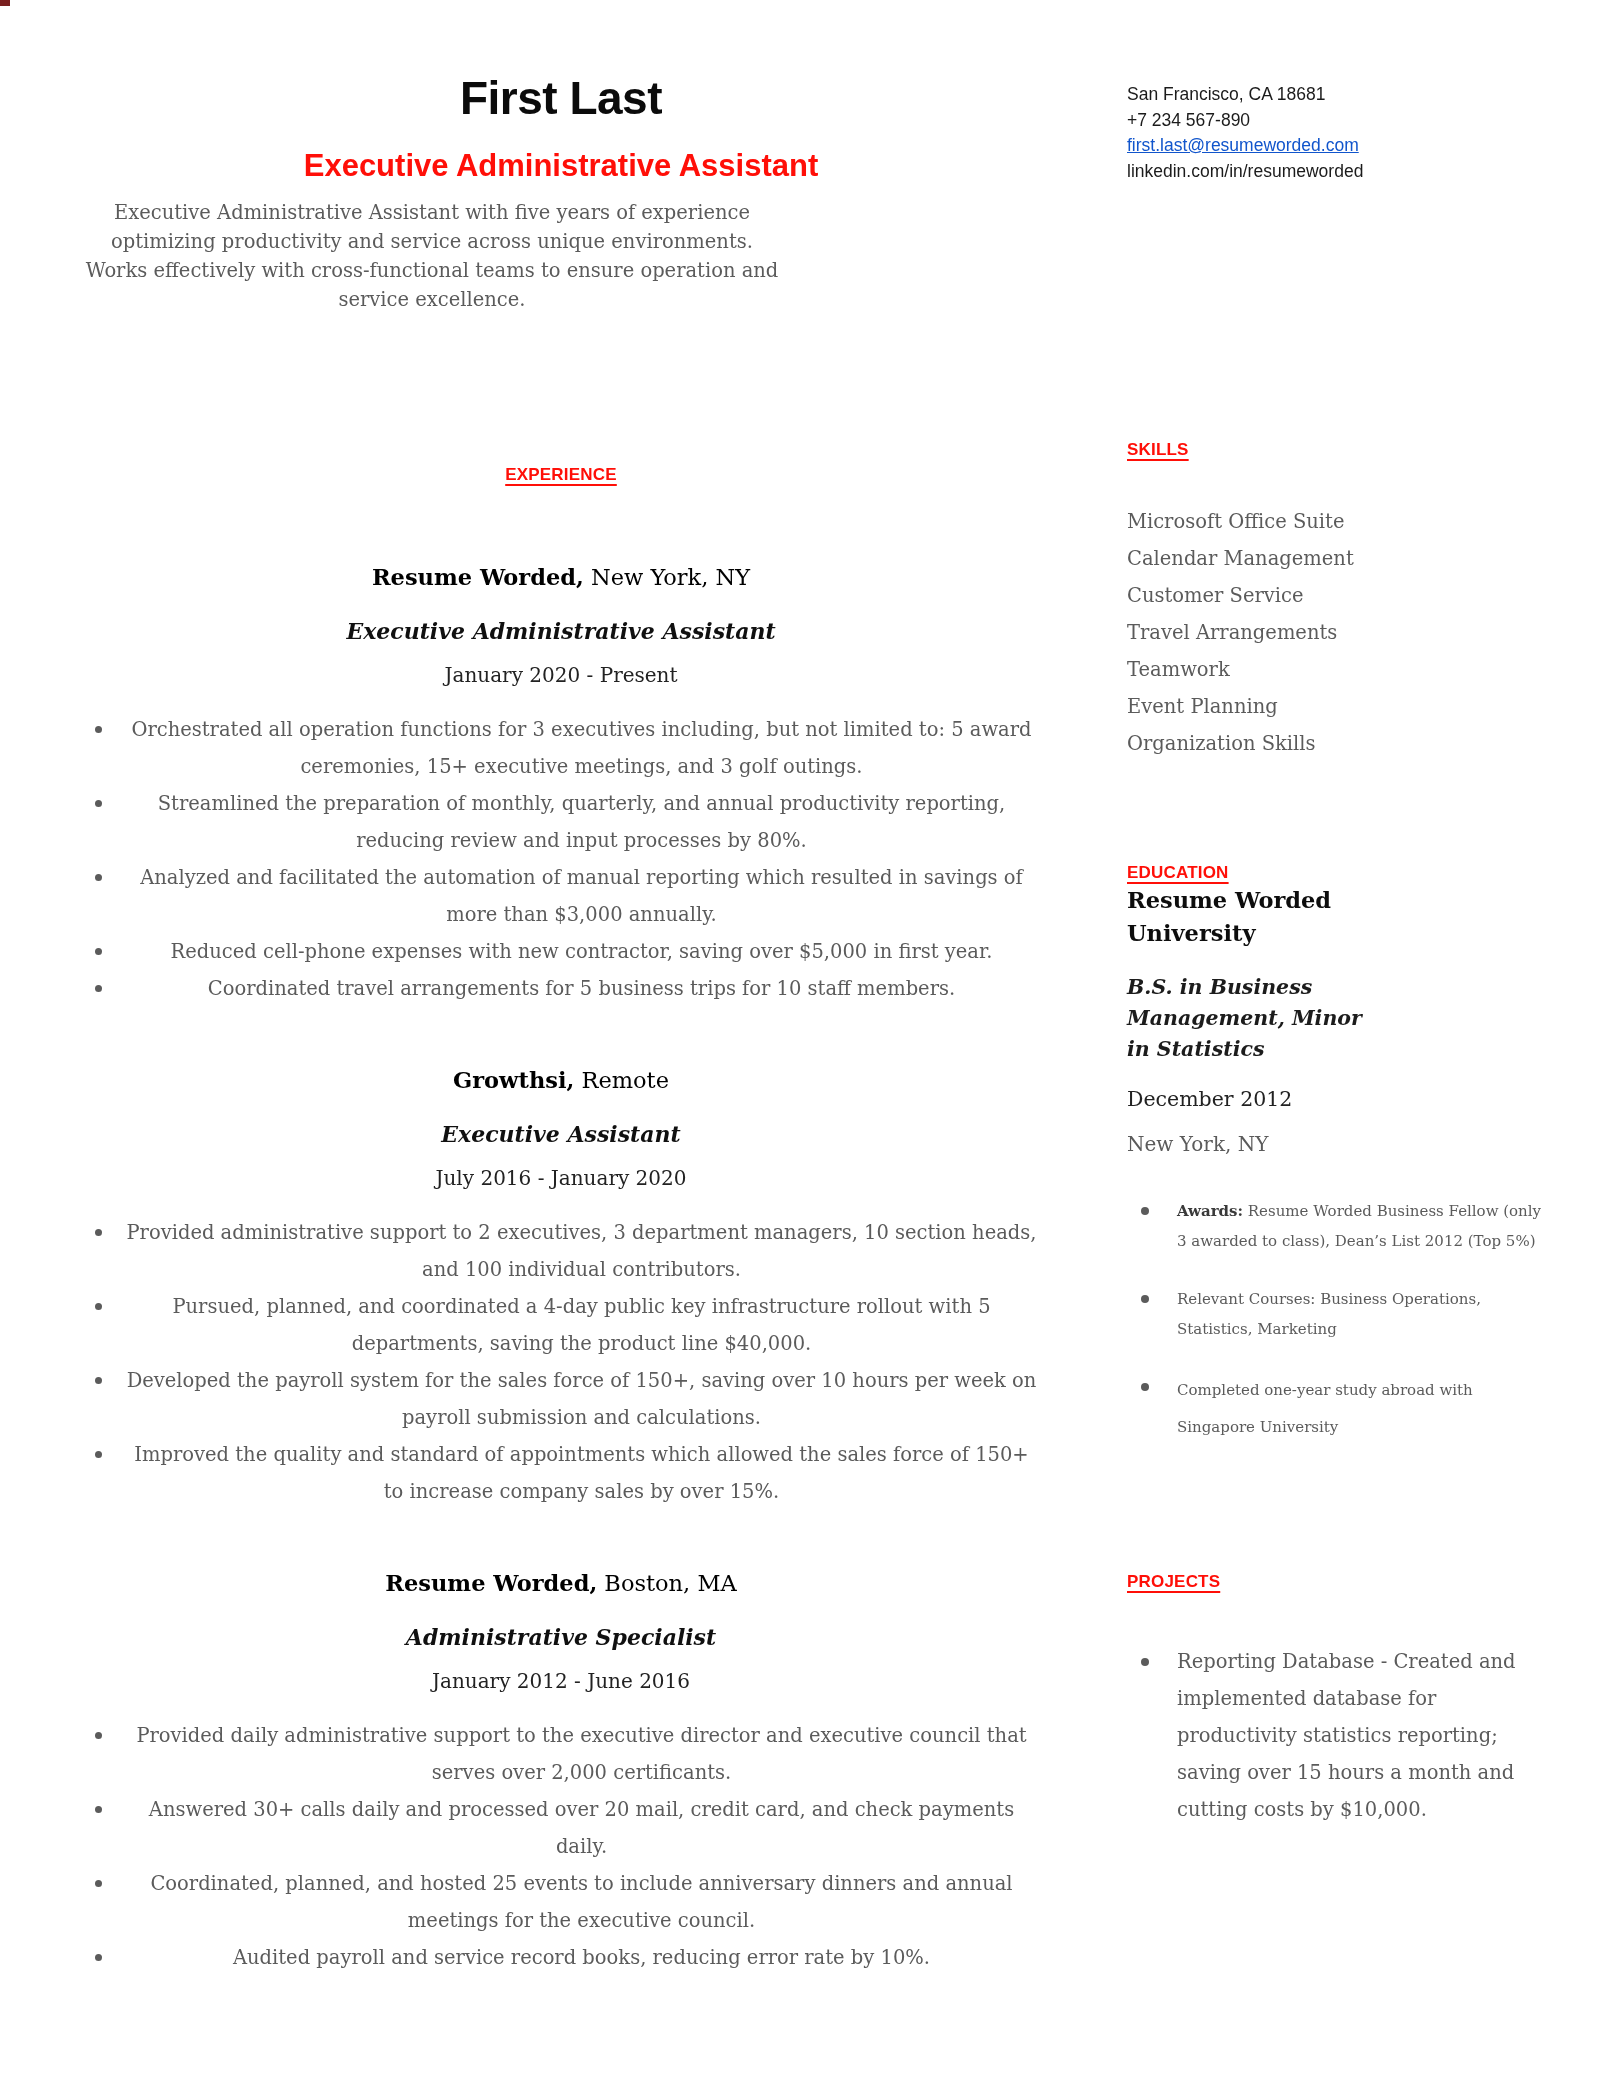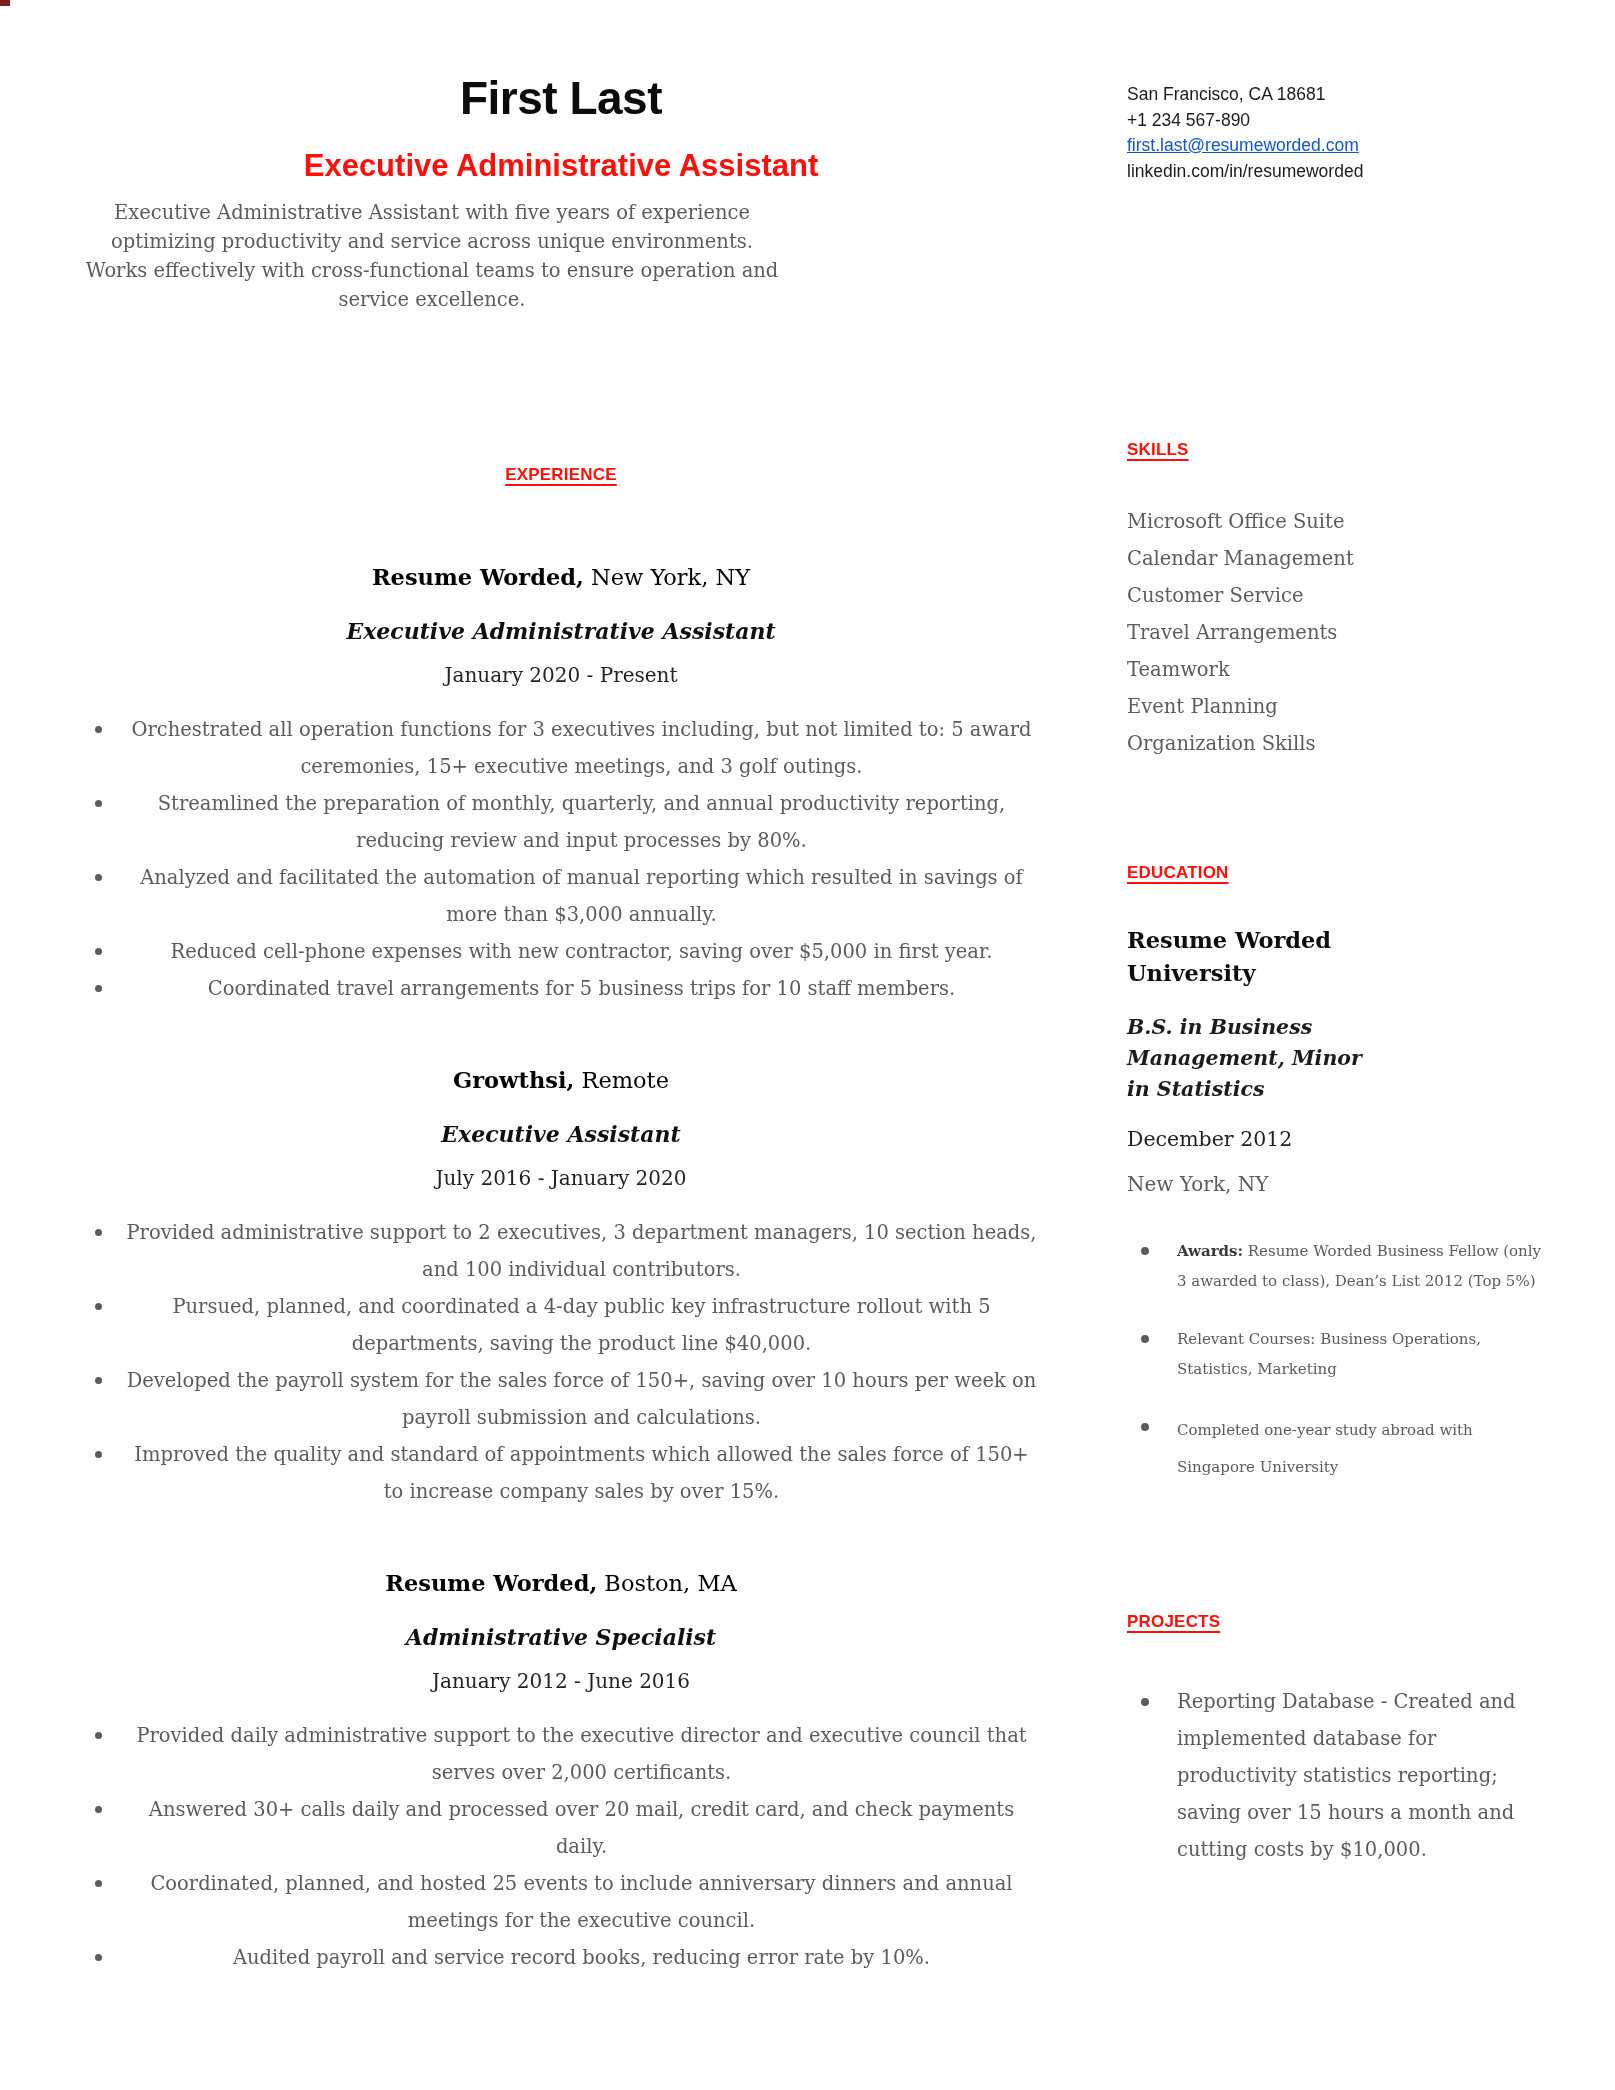--- a/index.html
+++ b/index.html
@@ -74,21 +74,21 @@
   .contact .email-link{color:var(--link);text-decoration:underline;}
 
   .skills-heading{margin-top:255px;}
   .skills-list{
     margin:42px 0 0 0;padding:0;list-style:none;
     font-size:19.5px;line-height:37px;color:var(--body-gray);
   }
 
   .education-heading{margin-top:100px;}
   .edu-school{
-    margin-top:40px;max-width:260px;
+    max-width:260px;
     font-size:22.5px;line-height:33px;font-weight:700;color:var(--ink);
   }
   .edu-degree{
     margin-top:22px;max-width:260px;
     font-size:20.5px;line-height:31px;
     font-weight:600;font-style:italic;color:#1c1c1c;
   }
   .edu-date{margin-top:20px;font-size:20.5px;line-height:28px;color:#222;}
   .edu-location{margin-top:18px;font-size:20px;line-height:27px;color:var(--body-gray);}
   .edu-bullets{margin:38px 0 0 0;padding:0;list-style:none;font-size:15px;color:var(--body-gray);}
@@ -162,21 +162,21 @@
         <li>Answered 30+ calls daily and processed over 20 mail, credit card, and check payments daily.</li>
         <li>Coordinated, planned, and hosted 25 events to include anniversary dinners and annual meetings for the executive council.</li>
         <li>Audited payroll and service record books, reducing error rate by 10%.</li>
       </ul>
     </div>
   </div>
 
   <div class="right-col">
     <div class="contact">
       <div>San Francisco, CA 18681</div>
-      <div>+1 234 567-890</div>
+      <div>+7 234 567-890</div>
       <div><a href="#" class="email-link">first.last@resumeworded.com</a></div>
       <div>linkedin.com/in/resumeworded</div>
     </div>
 
     <div class="section-heading skills-heading">SKILLS</div>
     <ul class="skills-list">
       <li>Microsoft Office Suite</li>
       <li>Calendar Management</li>
       <li>Customer Service</li>
       <li>Travel Arrangements</li>

